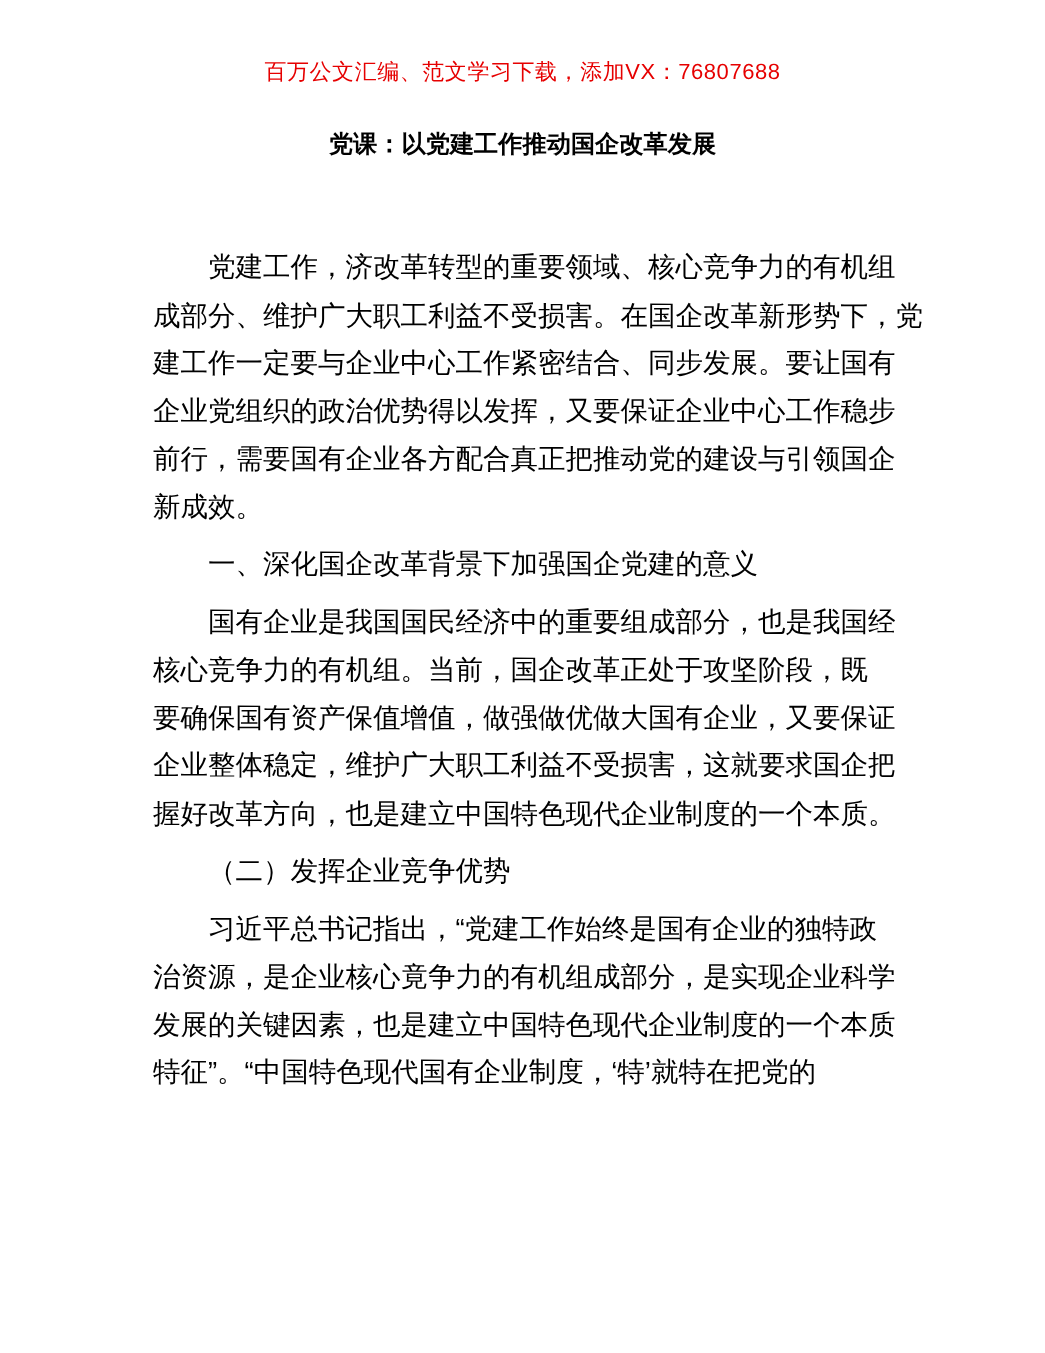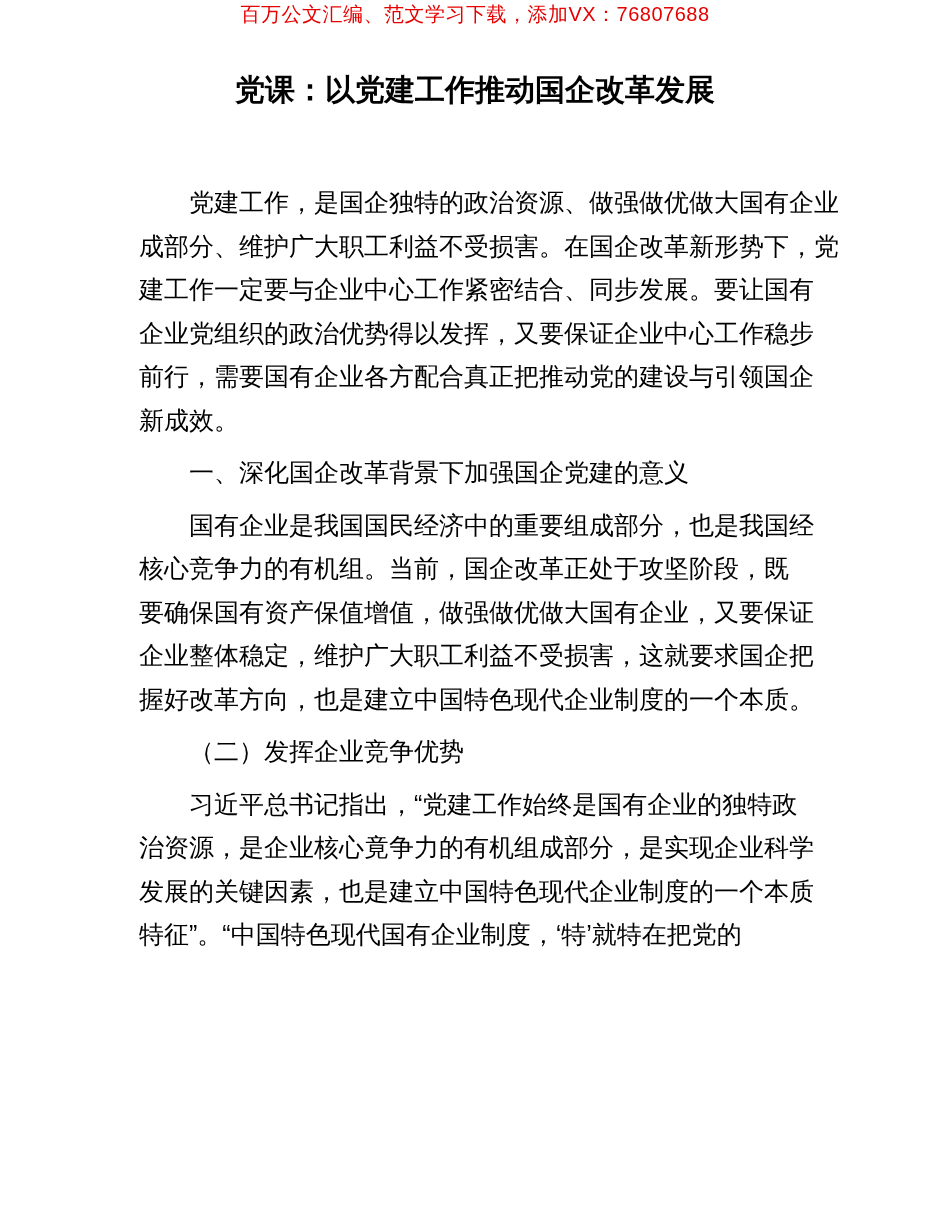--- a/index.html
+++ b/index.html
@@ -10,30 +10,31 @@
   .page {
     position: relative;
     width: 950px;
     height: 1230px;
     background: #ffffff;
     overflow: hidden;
     font-family: "Liberation Sans", "DejaVu Sans", sans-serif;
     color: #000000;
   }
   .watermark {
+    padding-top: 52px;
     text-align: center;
     font-size: 20px;
     line-height: 28px;
     color: #e60000;
     letter-spacing: 0.5px;
   }
   .doc-title {
-    margin: 39px 0 0 0;
+    margin: 28px 0 0 0;
     text-align: center;
-    font-size: 30px;
+    font-size: 22px;
     line-height: 46px;
     font-weight: 700;
   }
   .content {
     margin: 68px 0 0 139px;
     width: 710px;
     font-size: 25px;
     line-height: 43.5px;
   }
   .block {
@@ -50,21 +51,21 @@
 <body>
 
 <div class="page">
 
   <div class="watermark">百万公文汇编、范文学习下载，添加VX：76807688</div>
 
   <div class="doc-title">党课：以党建工作推动国企改革发展</div>
 
   <div class="content">
     <div class="block para">
-        <div class="line">党建工作，是国企独特的政治资源、做强做优做大国有企业</div>
+        <div class="line">党建工作，济改革转型的重要领域、核心竞争力的有机组</div>
         <div class="line">成部分、维护广大职工利益不受损害。在国企改革新形势下，党</div>
         <div class="line">建工作一定要与企业中心工作紧密结合、同步发展。要让国有</div>
         <div class="line">企业党组织的政治优势得以发挥，又要保证企业中心工作稳步</div>
         <div class="line">前行，需要国有企业各方配合真正把推动党的建设与引领国企</div>
         <div class="line">新成效。</div>
       </div>
 
     <div class="block head">
         <div class="line">一、深化国企改革背景下加强国企党建的意义</div>
       </div>

